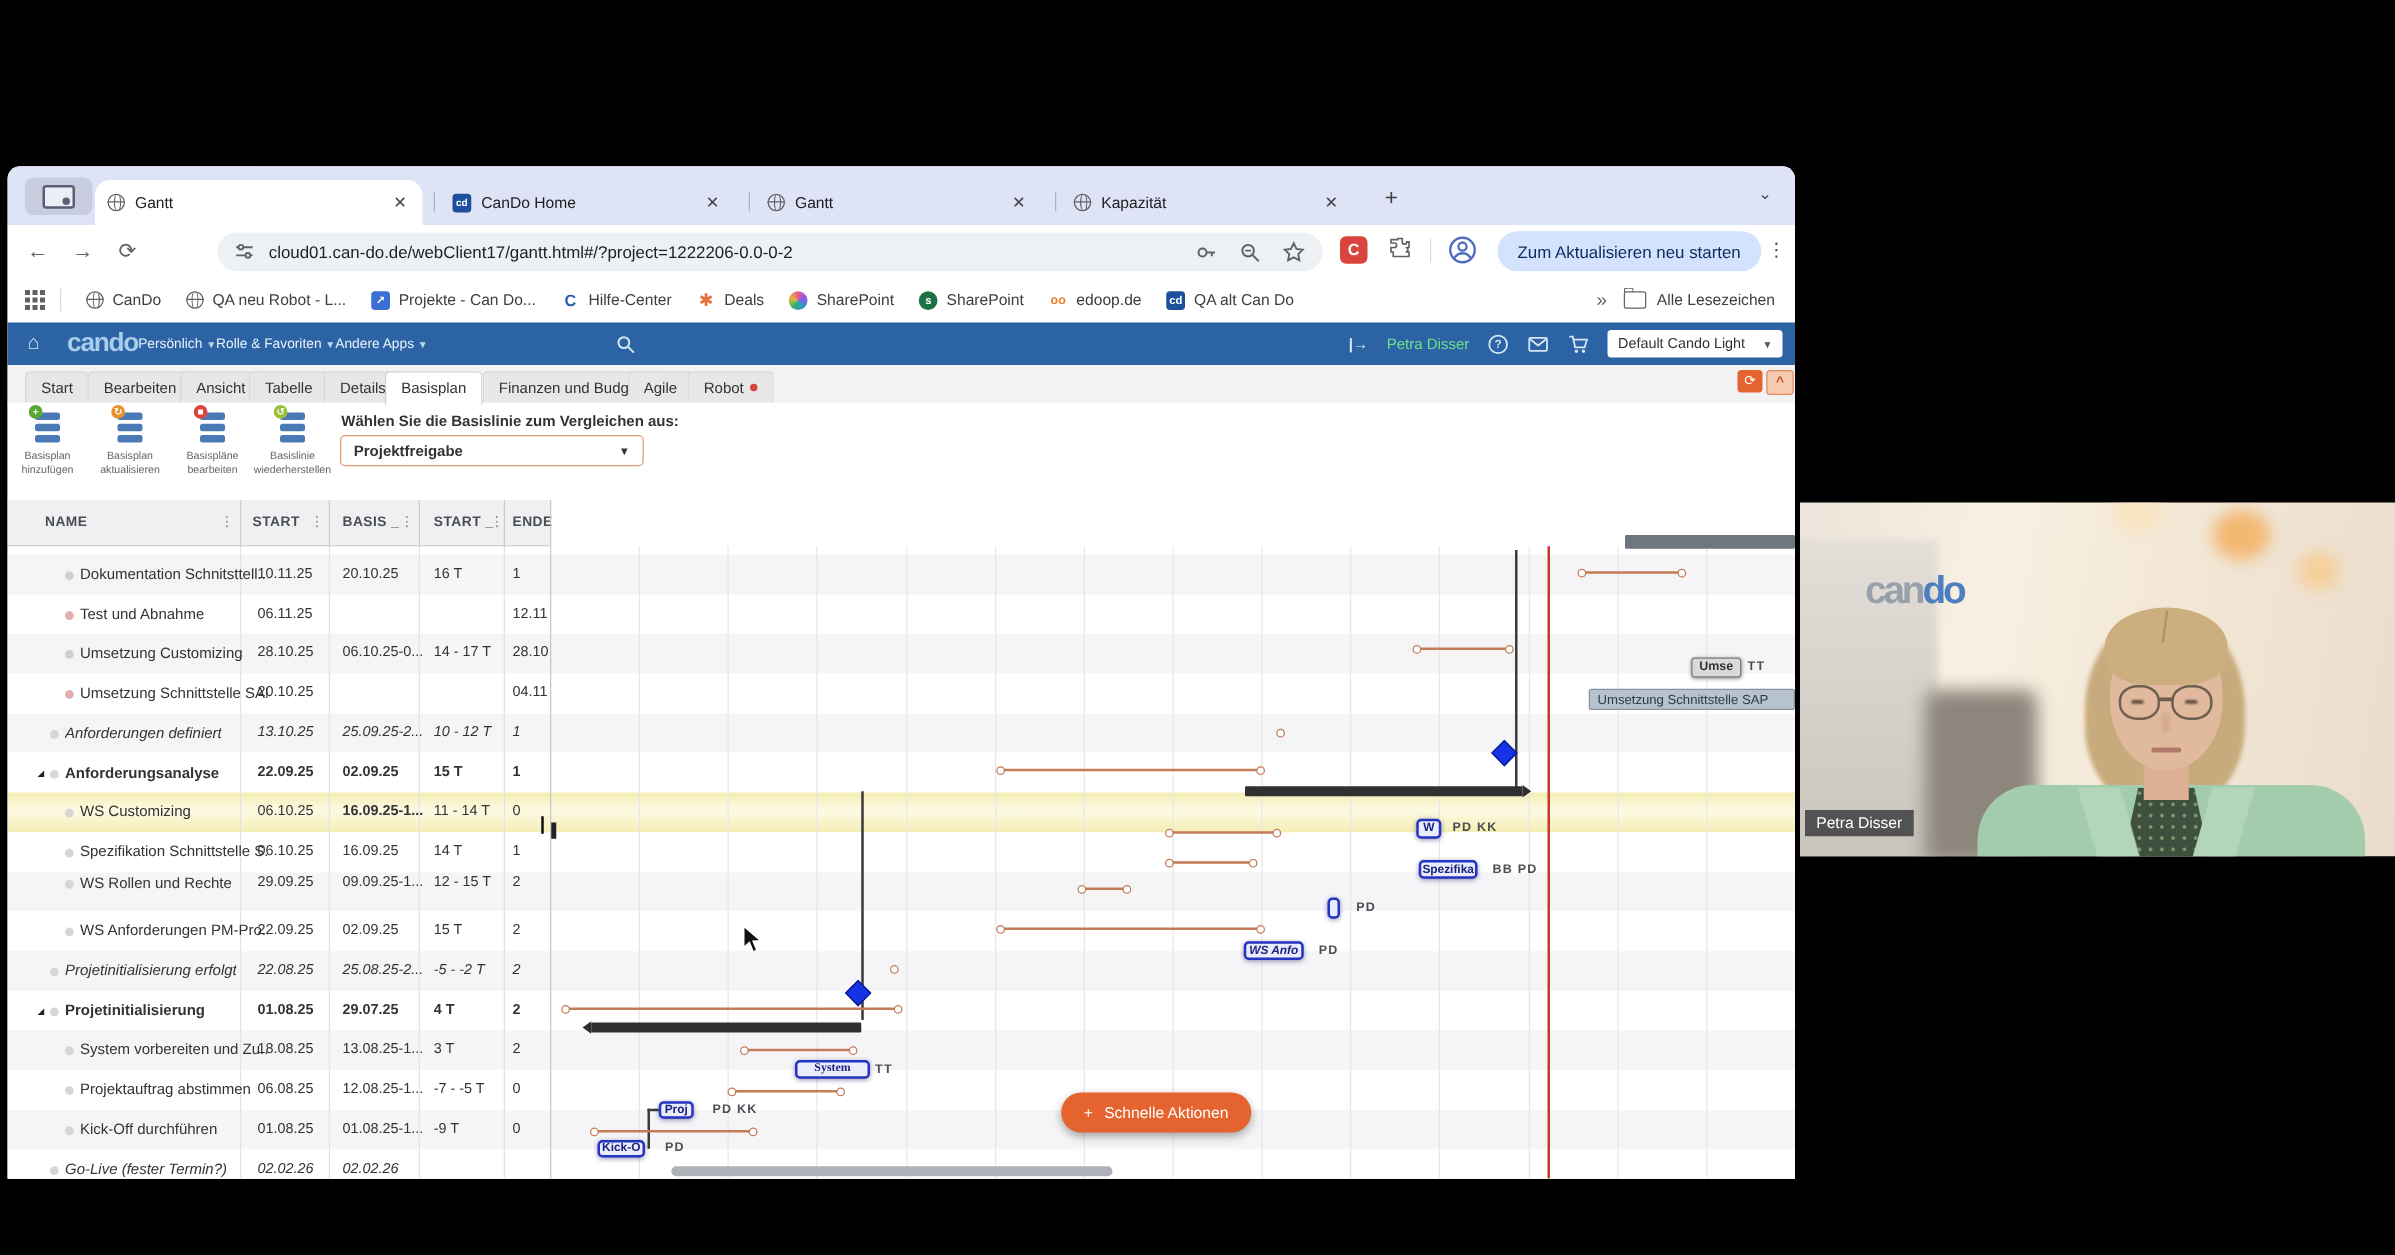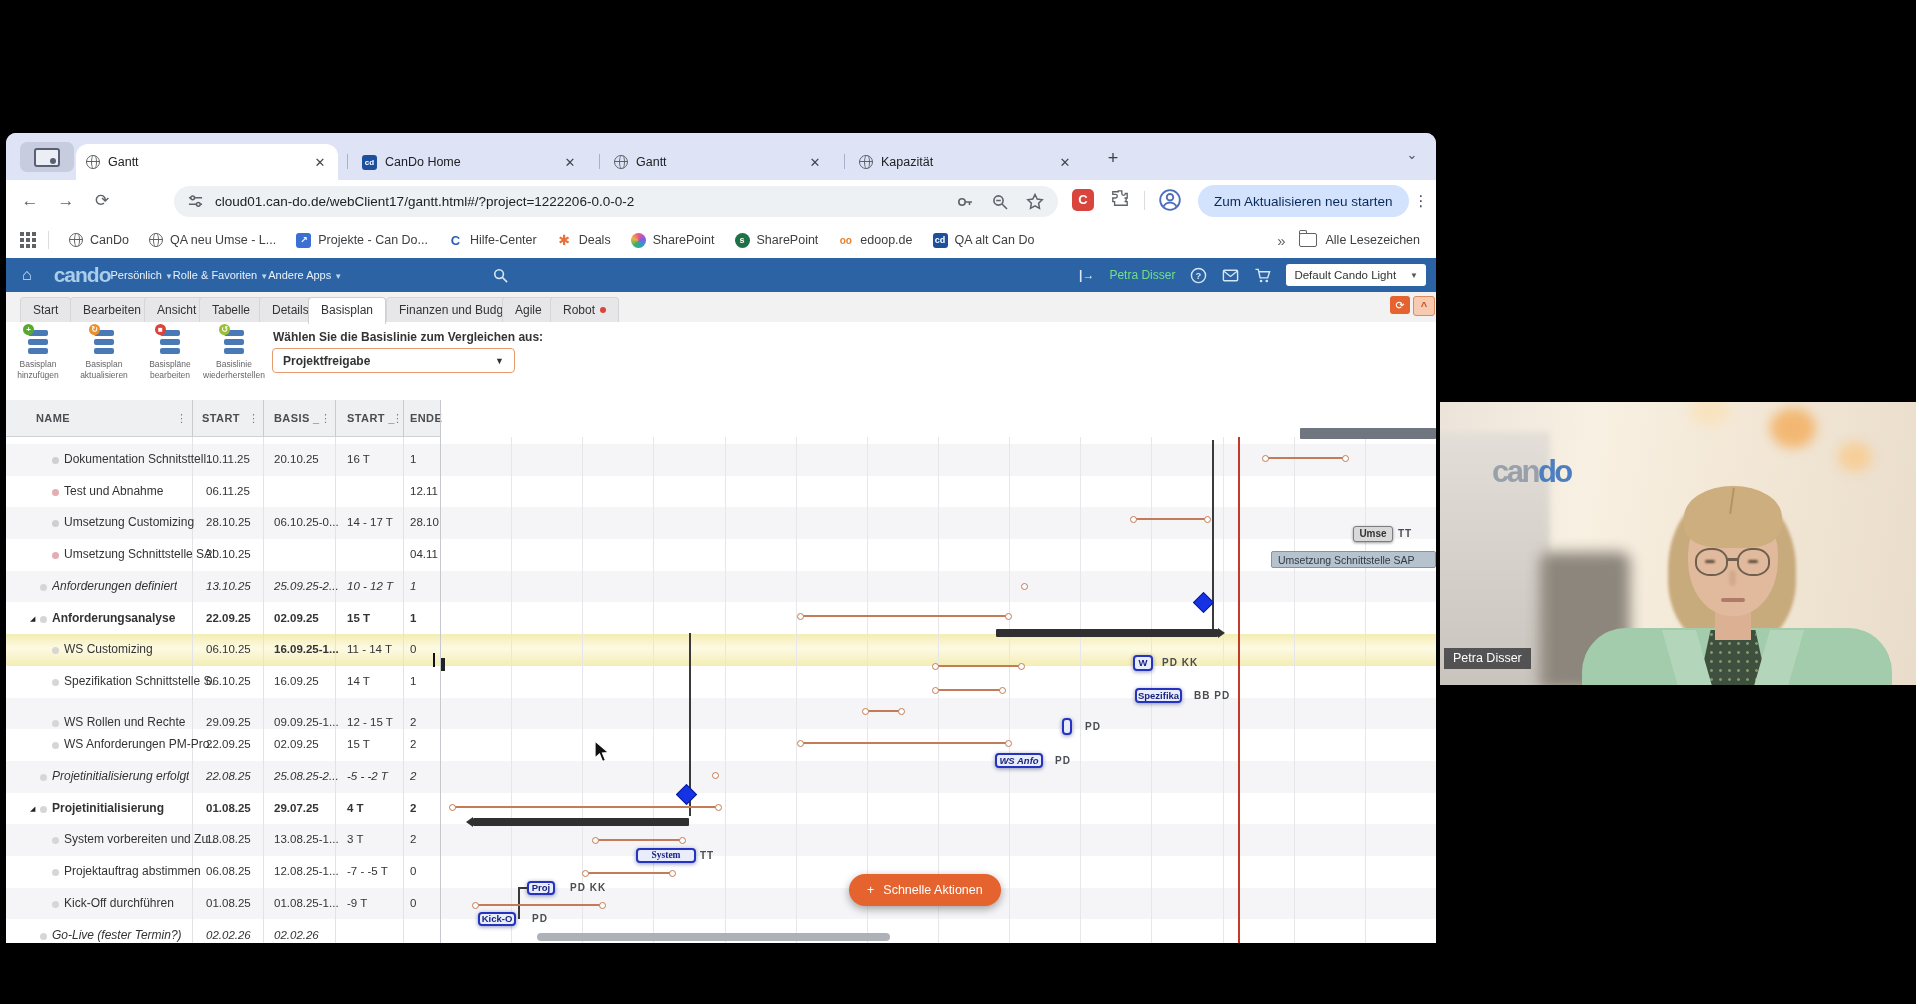--- a/index.html
+++ b/index.html
@@ -256,21 +256,21 @@
           </g>
         </svg>
       <div id="bmdiv"></div>
       <div id="bmleft" style="display:flex;align-items:center;">
           <div class="bm">
             <div class="gicon"></div>
             <div class="bmlabel">CanDo</div>
           </div>
           <div class="bm">
             <div class="gicon"></div>
-            <div class="bmlabel">QA neu Umse - L...</div>
+            <div class="bmlabel">QA neu Robot - L...</div>
           </div>
           <div class="bm">
             <div class="bmic" style="background: rgb(59, 111, 212);">↗</div>
             <div class="bmlabel">Projekte - Can Do...</div>
           </div>
           <div class="bm">
             <div class="bmic" style="background: rgb(255, 255, 255); color: rgb(42, 93, 176); font-size: 13px;">C</div>
             <div class="bmlabel">Hilfe-Center</div>
           </div>
           <div class="bm">
@@ -517,21 +517,21 @@
             <div class="tcell" style="left: 404px; font-weight: normal; font-style: normal;">0</div>
           </div>
           <div class="trow" style="top: 265.9px;">
             <div class="tdot" style="left: 46px; background: rgb(214, 214, 214);"></div>
             <div class="tname" style="left: 58px; font-weight: normal; font-style: normal;">Spezifikation Schnittstelle S...</div>
             <div class="tcell" style="left: 200px; font-weight: normal; font-style: normal;">06.10.25</div>
             <div class="tcell" style="left: 268px; font-weight: normal; font-style: normal;">16.09.25</div>
             <div class="tcell" style="left: 341px; font-weight: normal; font-style: normal;">14 T</div>
             <div class="tcell" style="left: 404px; font-weight: normal; font-style: normal;">1</div>
           </div>
-          <div class="trow" style="top: 307px;">
+          <div class="trow" style="top: 291px;">
             <div class="tdot" style="left: 46px; background: rgb(214, 214, 214);"></div>
             <div class="tname" style="left: 58px; font-weight: normal; font-style: normal;">WS Rollen und Rechte</div>
             <div class="tcell" style="left: 200px; font-weight: normal; font-style: normal;">29.09.25</div>
             <div class="tcell" style="left: 268px; font-weight: normal; font-style: normal;">09.09.25-1...</div>
             <div class="tcell" style="left: 341px; font-weight: normal; font-style: normal;">12 - 15 T</div>
             <div class="tcell" style="left: 404px; font-weight: normal; font-style: normal;">2</div>
           </div>
           <div class="trow" style="top: 329.3px;">
             <div class="tdot" style="left: 46px; background: rgb(214, 214, 214);"></div>
             <div class="tname" style="left: 58px; font-weight: normal; font-style: normal;">WS Anforderungen PM-Pro...</div>

